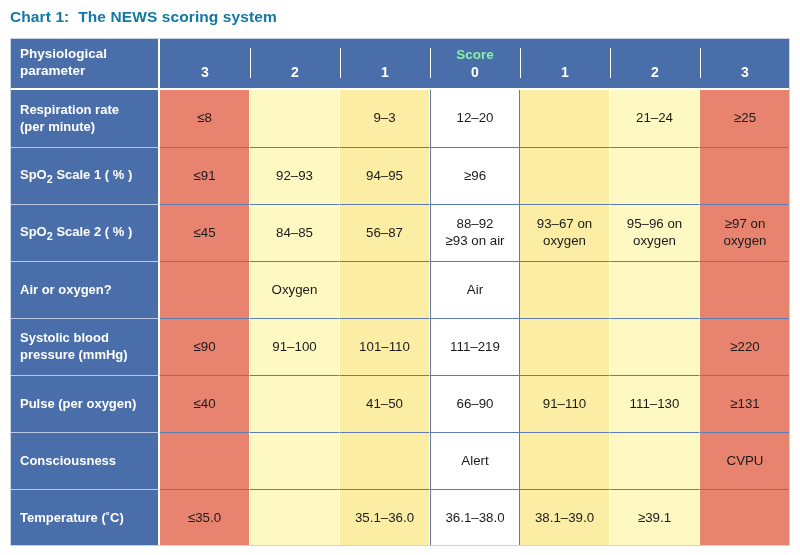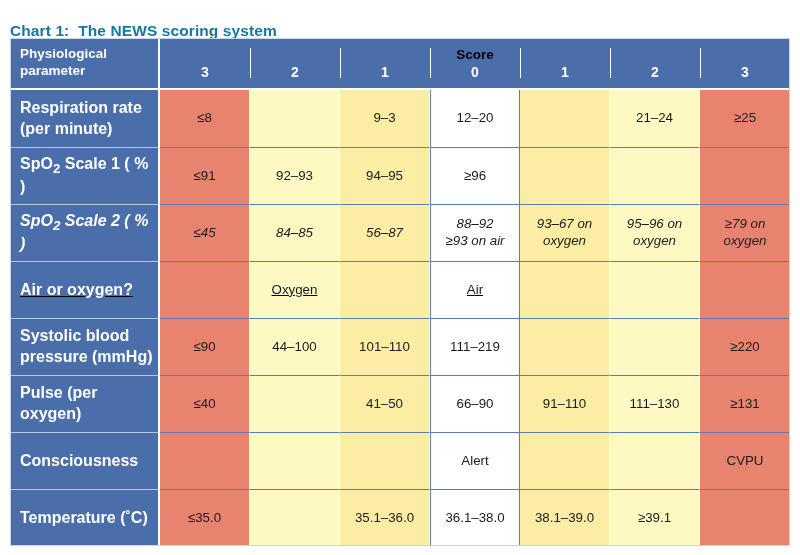--- a/index.html
+++ b/index.html
@@ -10,21 +10,21 @@
     width: 800px;
     height: 555px;
     background: #ffffff;
     font-family: "Liberation Sans", sans-serif;
     overflow: hidden;
   }
 
   #chart-title {
     position: absolute;
     left: 10px;
-    top: 22px;
+    top: 8px;
     font-size: 15.5px;
     font-weight: bold;
     color: #1378a4;
     letter-spacing: 0.1px;
     white-space: pre;
   }
 
   #news-table {
     position: absolute;
     left: 10px;
@@ -45,21 +45,21 @@
     text-align: left;
     vertical-align: middle;
     padding: 0 0 0 10px;
     line-height: 1.25;
     border-right: 2px solid #ffffff;
     border-bottom: 2px solid #ffffff;
     width: 150px;
   }
   .hdr-score-label {
     background: #4a6ea9;
-    color: #000000;
+    color: #86efac;
     font-weight: bold;
     font-size: 13.5px;
     text-align: center;
     padding: 6px 0 0 0;
     height: 20px;
     border-bottom: none;
   }
   .hdr-num {
     background: #4a6ea9;
     color: #ffffff;
@@ -78,21 +78,21 @@
     height: 30px;
     width: 1px;
     background: #ffffff;
   }
 
   
   .row-label {
     background: #4a6ea9;
     color: #ffffff;
     font-weight: bold;
-    font-size: 16px;
+    font-size: 13px;
     text-align: left;
     vertical-align: middle;
     padding: 0 4px 0 10px;
     line-height: 1.3;
     border-right: 2px solid #ffffff;
     border-top: 1px solid #b9c8e0;
     position: relative;
   }
   .row-label.first-body { border-top: none; }
 
@@ -173,56 +173,56 @@
       <tr style="height: 55.75px; padding-left: 36px;">
         <td class="row-label">SpO<sub>2</sub> Scale 1 ( % )</td>
         <td class="cell c-red">≤91</td>
         <td class="cell c-orange">92–93</td>
         <td class="cell c-yellow">94–95</td>
         <td class="cell c-white">≥96</td>
         <td class="cell c-yellow"></td>
         <td class="cell c-orange"></td>
         <td class="cell c-red"></td>
       </tr>
-      <tr style="height: 55.75px; font-style: italic;">
+      <tr style="height: 55.75px;">
         <td class="row-label">SpO<sub>2</sub> Scale 2 ( % )</td>
         <td class="cell c-red">≤45</td>
         <td class="cell c-orange">84–85</td>
         <td class="cell c-yellow">56–87</td>
         <td class="cell c-white two-line">
           <span>88–92</span>
           <span>≥93 on air</span>
         </td>
         <td class="cell c-yellow two-line">
           <span>93–67 on</span>
           <span>oxygen</span>
         </td>
         <td class="cell c-orange two-line">
           <span>95–96 on</span>
           <span>oxygen</span>
         </td>
         <td class="cell c-red two-line">
-          <span>≥79 on</span>
+          <span>≥97 on</span>
           <span>oxygen</span>
         </td>
       </tr>
-      <tr style="height: 55.75px; text-decoration: underline;">
+      <tr style="height: 55.75px;">
         <td class="row-label">Air or oxygen?</td>
         <td class="cell c-red"></td>
         <td class="cell c-orange">Oxygen</td>
         <td class="cell c-yellow"></td>
         <td class="cell c-white">Air</td>
         <td class="cell c-yellow"></td>
         <td class="cell c-orange"></td>
         <td class="cell c-red"></td>
       </tr>
       <tr style="height: 55.75px;">
         <td class="row-label">Systolic blood<br>pressure (mmHg)</td>
         <td class="cell c-red">≤90</td>
-        <td class="cell c-orange">44–100</td>
+        <td class="cell c-orange">91–100</td>
         <td class="cell c-yellow">101–110</td>
         <td class="cell c-white">111–219</td>
         <td class="cell c-yellow"></td>
         <td class="cell c-orange"></td>
         <td class="cell c-red">≥220</td>
       </tr>
       <tr style="height: 55.75px;">
         <td class="row-label">Pulse (per oxygen)</td>
         <td class="cell c-red">≤40</td>
         <td class="cell c-orange"></td>

